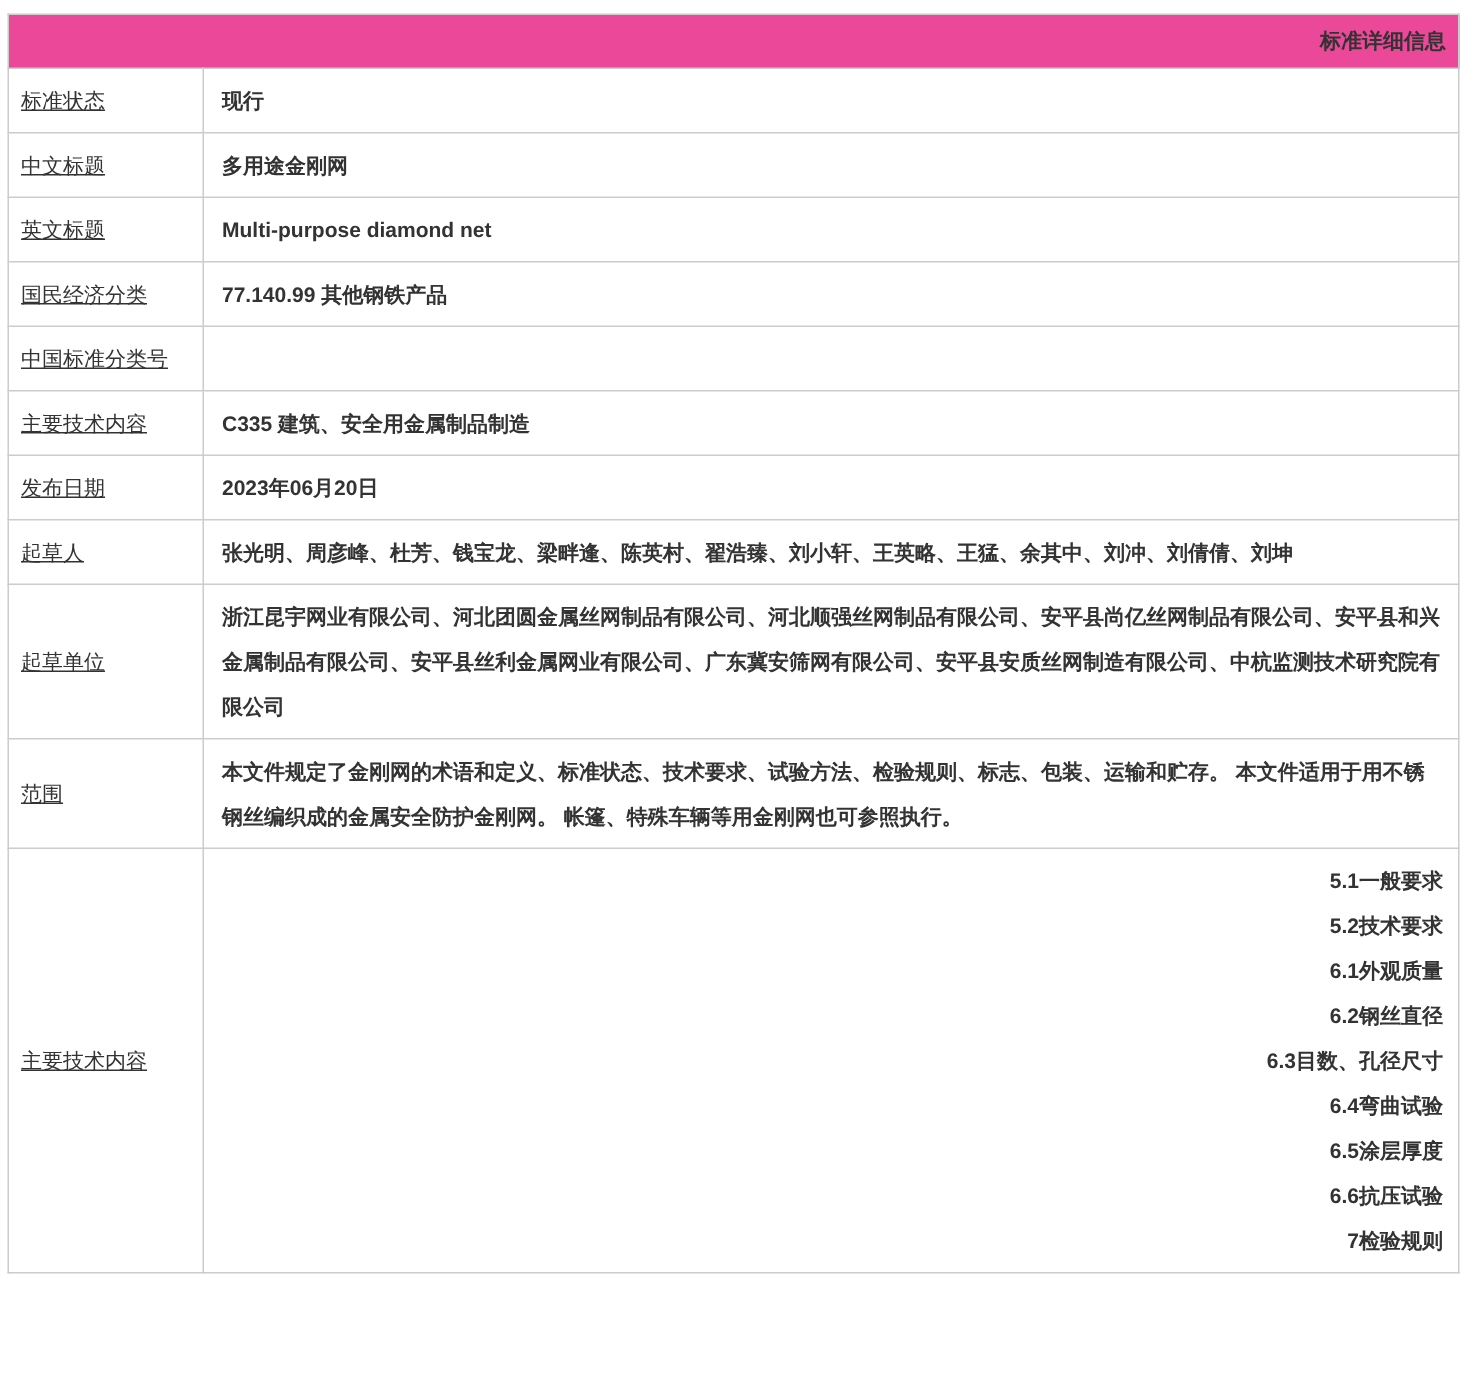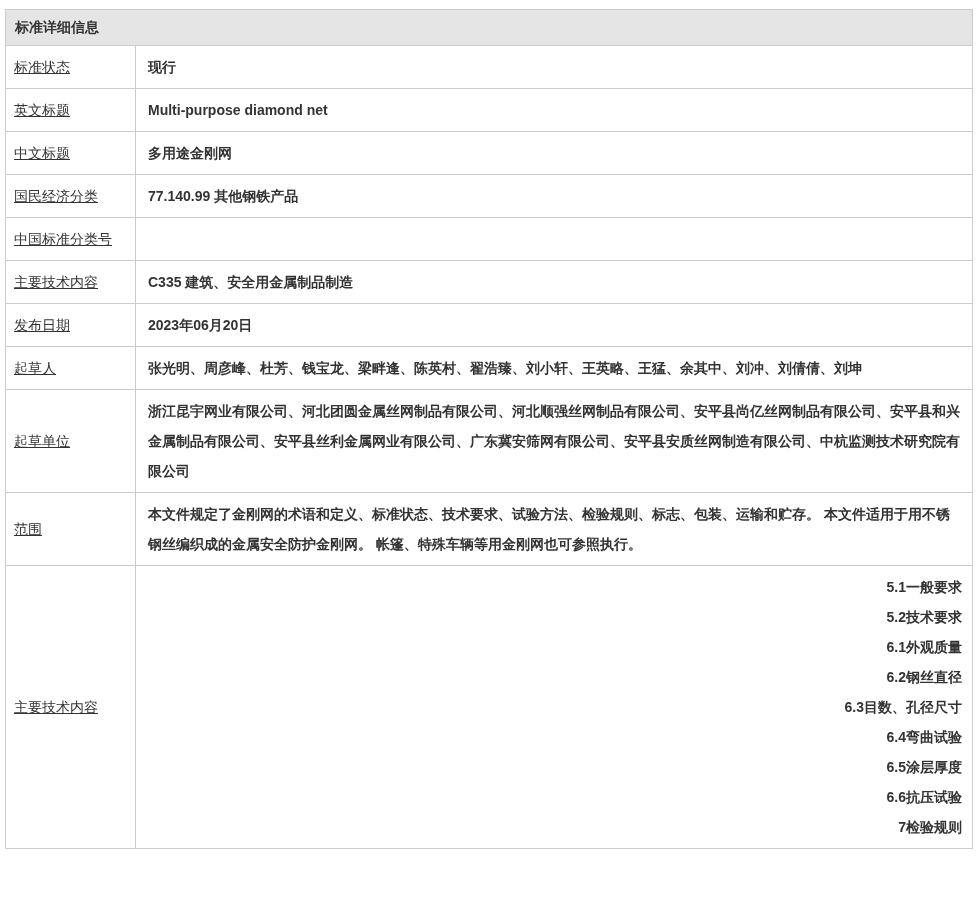--- a/index.html
+++ b/index.html
@@ -20,25 +20,25 @@
     margin: 9px 0 0 5px;
   }
   table.standard-table td, table.standard-table th {
     border: 1px solid #cccccc;
     font-size: 14px;
     color: #333333;
     vertical-align: middle;
     word-break: break-all;
   }
   th.header-cell {
-    background: #e5e5e5;
+    background: #ec4899;
     font-weight: bold;
     color: #222222;
     height: 35px;
-    text-align: left;
+    text-align: right;
     padding: 0 8px 0 9px;
     font-size: 14px;
   }
   td.label-cell {
     width: 129px;
     padding: 6px 4px 6px 8px;
     line-height: 30px;
     text-decoration: underline;
   }
   td.value-cell {
@@ -64,26 +64,26 @@
       <th class="header-cell" colspan="2">标准详细信息</th>
     </tr>
   </thead>
   <tbody>
 
   <tr>
         <td class="label-cell">标准状态</td>
         <td class="value-cell">现行</td>
       </tr>
       <tr>
+        <td class="label-cell">中文标题</td>
+        <td class="value-cell">多用途金刚网</td>
+      </tr>
+      <tr>
         <td class="label-cell">英文标题</td>
         <td class="value-cell">Multi-purpose diamond net</td>
-      </tr>
-      <tr>
-        <td class="label-cell">中文标题</td>
-        <td class="value-cell">多用途金刚网</td>
       </tr>
       <tr>
         <td class="label-cell">国民经济分类</td>
         <td class="value-cell">77.140.99 其他钢铁产品</td>
       </tr>
       <tr>
         <td class="label-cell">中国标准分类号</td>
         <td class="value-cell"></td>
       </tr>
       <tr>

